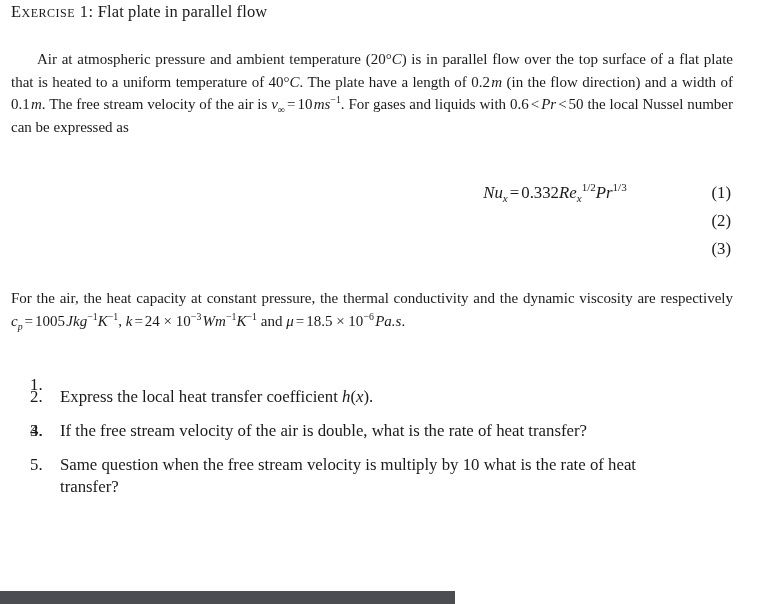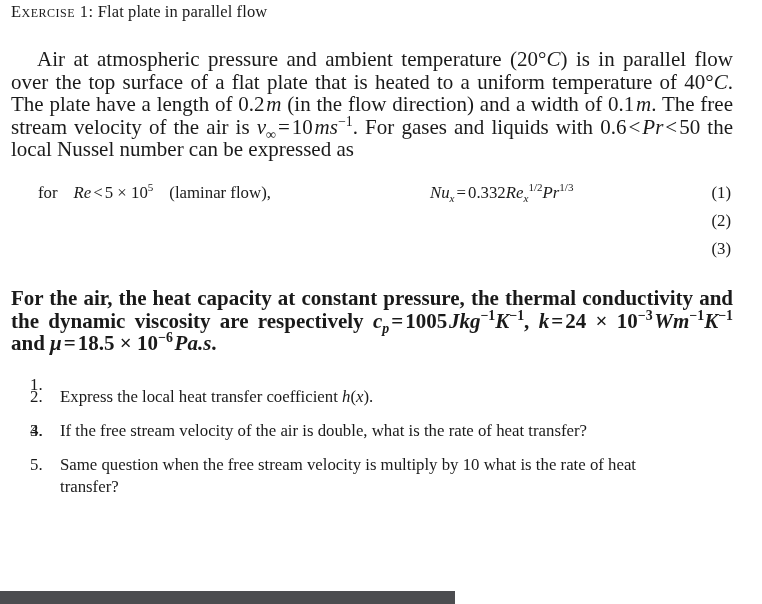--- a/index.html
+++ b/index.html
@@ -37,27 +37,27 @@
   }
   .smallcaps {
     font-variant: small-caps;
     letter-spacing: 0.5px;
   }
 
   .para {
     position: absolute;
     left: 11px;
     width: 722px;
-    font-size: 21px;
+    font-size: 15px;
     line-height: 22.6px;
     text-align: justify;
     text-justify: inter-word;
   }
   .para.p-intro { top: 48px; }
-  .para.p-props { top: 287px; font-weight: bold; }
+  .para.p-props { top: 287px; }
 
   .indent-first { display: inline-block; width: 26px; }
 
   
   .mi { font-style: italic; font-family: "Liberation Serif", "DejaVu Serif", serif; }
   .mn { font-style: normal; }
   .mrm { font-style: normal; }
   sup.s { font-size: 0.66em; vertical-align: super; line-height: 0; font-style: normal; }
   sub.b { font-size: 0.66em; vertical-align: sub; line-height: 0; font-style: italic; }
   .nbsp { white-space: nowrap; }
@@ -87,21 +87,21 @@
     top: 0;
     white-space: nowrap;
   }
   .cond .kw { margin-right: 16px; }
   .cond .flowlabel { margin-left: 16px; }
 
   .eqmath {
     position: absolute;
     left: 430px;
     width: 250px;
-    text-align: left;
+    text-align: center;
     top: 0;
     white-space: nowrap;
   }
   .eqnum {
     position: absolute;
     right: 31px;
     top: 0;
     white-space: nowrap;
   }
 
@@ -166,21 +166,20 @@
   <div class="exercise-title">
     <span class="smallcaps">Exercise 1:</span>
     <span>Flat plate in parallel flow</span>
   </div>
 
   <div class="para p-intro"><span class="indent-first"></span><span>Air at atmospheric pressure and ambient temperature (</span><span class="mn">20</span><span class="mrm">°</span><span class="mi">C</span><span>) is in parallel flow over the top surface of a flat plate that is heated to a uniform temperature of </span><span class="mn">40</span><span class="mrm">°</span><span class="mi">C</span><span>. The plate have a length of </span><span class="mn nbsp">0.2</span> <span class="mi">m</span><span> (in the flow direction) and a width of </span><span class="mn">0.1</span> <span class="mi">m</span><span>. The free stream velocity of the air is </span><span class="mi">v</span><sub class="b">∞</sub><span class="op mrm">=</span><span class="mn">10</span> <span class="mi">ms</span><sup class="s">−1</sup><span>. For gases and liquids with </span><span class="mn">0.6</span><span class="op mrm">&lt;</span><span class="mi">Pr</span><span class="op mrm">&lt;</span><span class="mn">50</span><span> the local Nussel number can be expressed as</span></div>
 
   <div class="eqblock">
 
     <div class="eqrow r1">
-      <div class="cond"><span class="kw mrm">for</span><span class="mi">Re</span><span class="op mrm">&lt;</span><span class="mn">5 × 10</span><sup class="s">5</sup><span class="flowlabel mrm">(laminar flow),</span></div>
       <div class="eqmath"><span class="mi">Nu</span><sub class="b">x</sub><span class="op mrm">=</span><span class="mn">0.332</span><span class="mi">Re</span><sub class="b">x</sub><sup class="frsup">1/2</sup><span class="mi">Pr</span><sup class="frsup">1/3</sup></div>
       <div class="eqnum">(1)</div>
     </div>
 
     <div class="eqrow r2">
       <div class="eqnum">(2)</div>
     </div>
 
     <div class="eqrow r3">
       <div class="eqmath"><span class="mi"></span></div>

